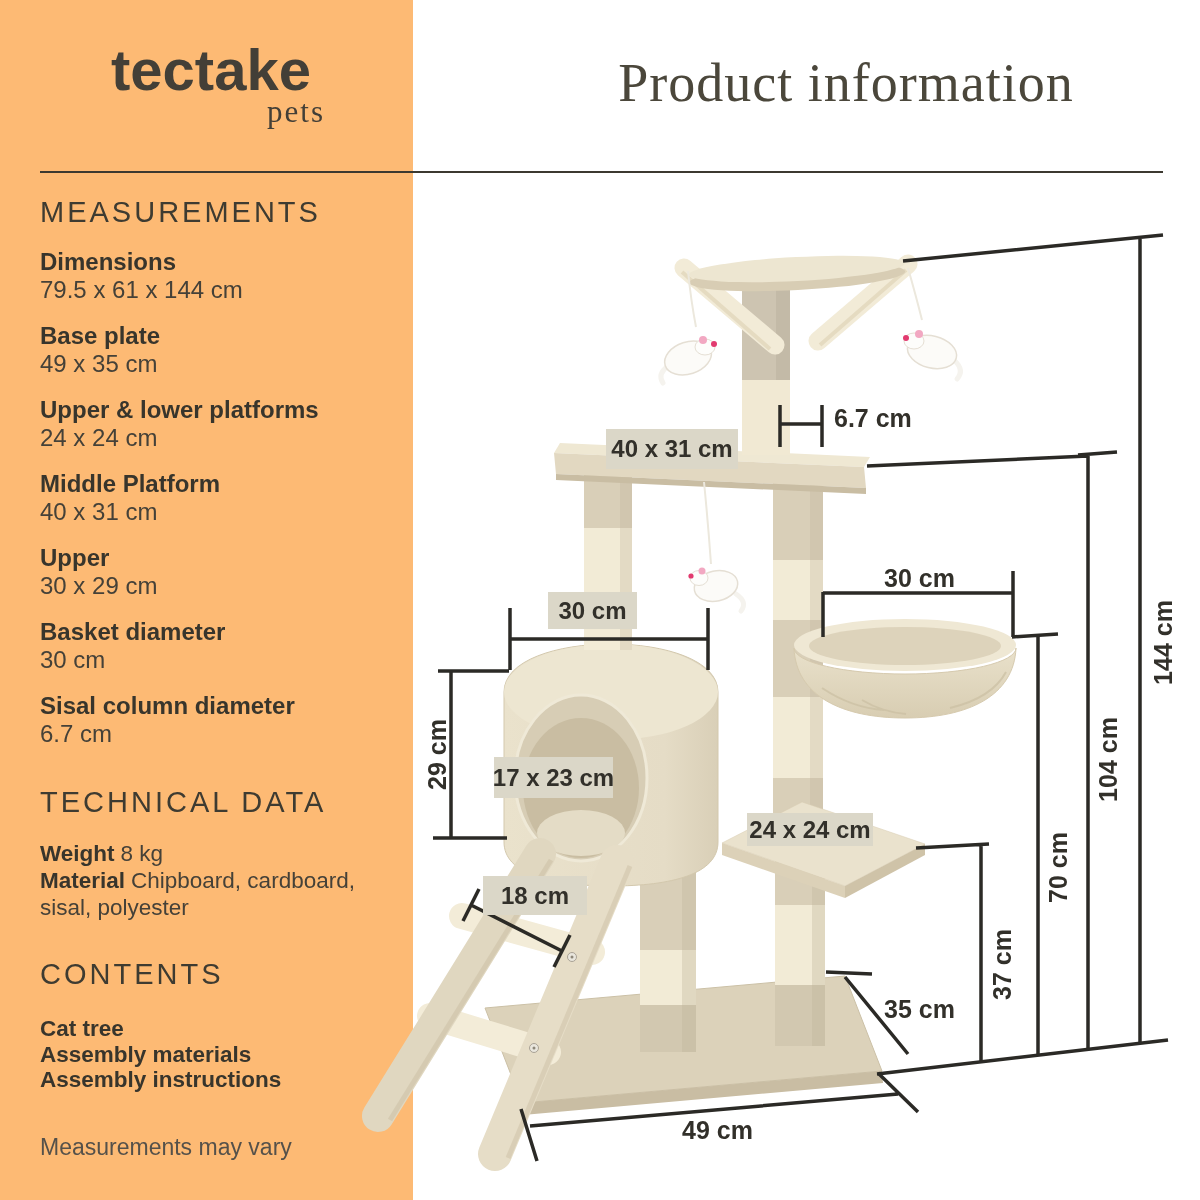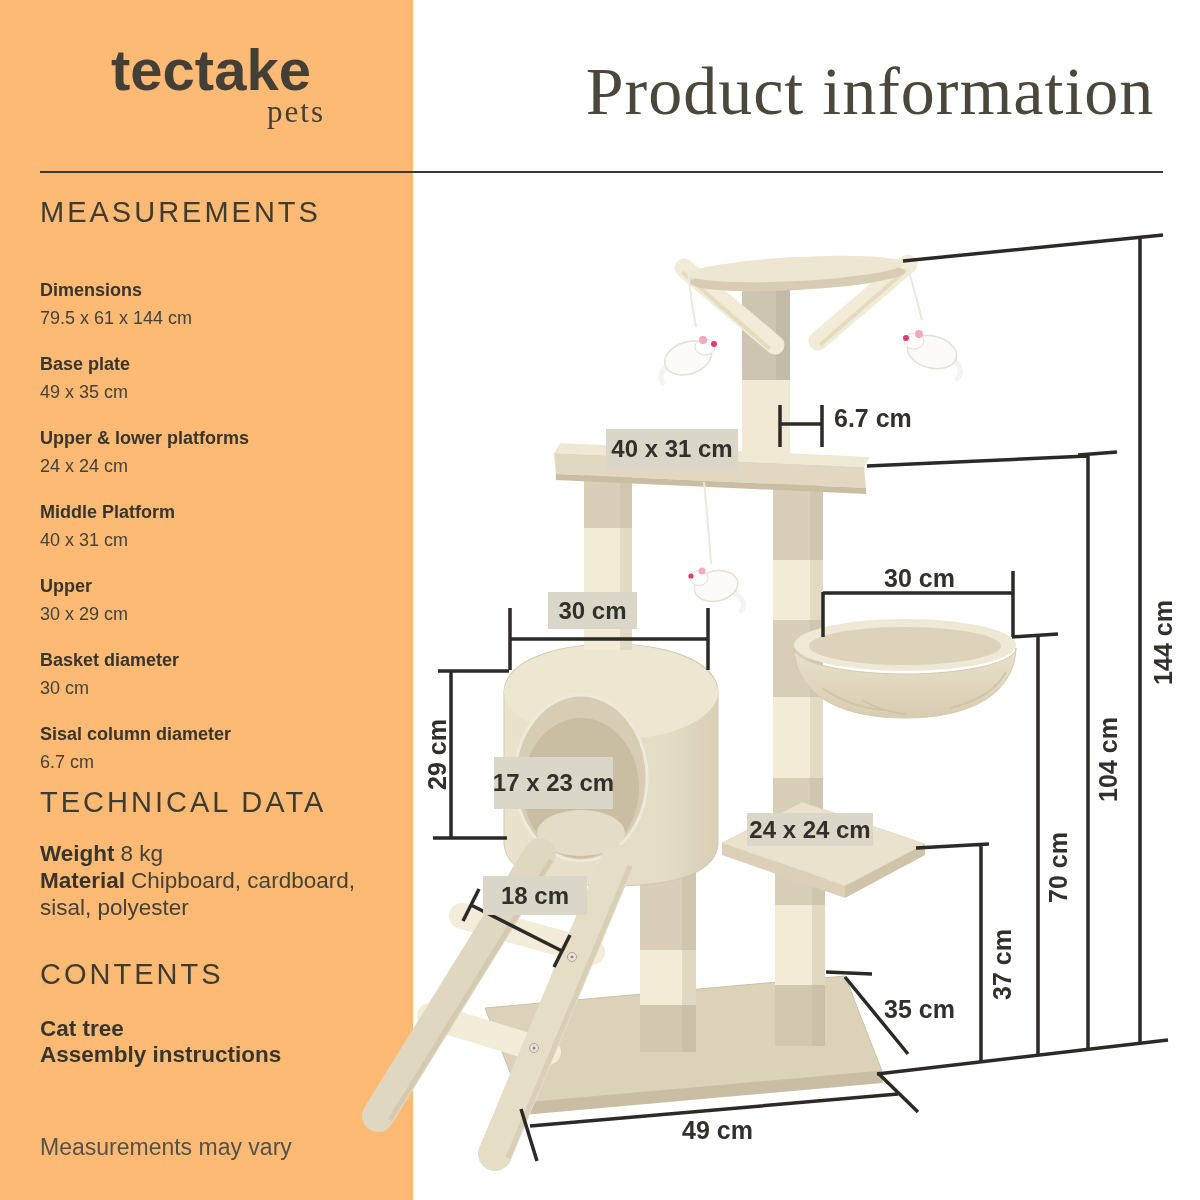--- a/index.html
+++ b/index.html
@@ -9,32 +9,32 @@
     font-family:"Liberation Sans","DejaVu Sans",sans-serif;
     color:#38352c;
   }
   
   .sidebar{position:absolute;left:0;top:0;width:413px;height:1200px;background:#fdba74;}
   .logo{position:absolute;left:93px;top:40px;width:236px;text-align:center;}
   .logo-main{font-size:58px;font-weight:800;letter-spacing:0px;color:#433f37;line-height:60px;}
   .logo-sub{font-family:Liberation Serif, serif;font-size:31px;letter-spacing:2px;color:#433f37;text-align:right;margin-top:-6px;padding-right:4px;}
   .divider{position:absolute;left:40px;top:171px;width:1123px;height:2px;background:#3c3930;}
   .sb-heading{position:absolute;left:40px;font-size:29px;font-weight:400;letter-spacing:3px;color:#3e3b31;}
-  .spec{position:absolute;left:40px;width:360px;line-height:28px;font-size:18px;margin-top:28px;}
+  .spec{position:absolute;left:40px;width:360px;line-height:28px;font-size:24px;}
   .spec .lbl{font-weight:700;color:#38352c;}
   .spec .val{font-weight:400;color:#454138;}
   .tech{position:absolute;left:40px;width:362px;font-size:22.5px;line-height:27px;color:#454138;}
   .tech b{font-weight:700;color:#38352c;margin-right:6px;margin-top:37px;}
   .contents-list{position:absolute;left:40px;width:360px;font-size:22.5px;line-height:25.5px;font-weight:700;color:#38352c;}
   .note{position:absolute;left:40px;top:1134px;font-size:23px;color:#55514a;}
   
   .page-title{
-    position:absolute;left:570px;top:52px;width:600px;text-align:center;
+    position:absolute;left:546px;top:52px;width:600px;text-align:center;
     font-family:"Liberation Serif","DejaVu Serif",serif;
-    font-size:68px;letter-spacing:1px;color:#4b473b;font-weight:400;
+    font-size:54px;letter-spacing:1px;color:#4b473b;font-weight:400;
   }
   svg.art{position:absolute;left:0;top:0;width:1200px;height:1200px;pointer-events:none;}
   
   .ann{position:absolute;font-weight:700;font-size:25px;color:#32302a;white-space:nowrap;}
   .ann.bg{
     background:#dbd7c8;font-size:24px;display:flex;align-items:center;justify-content:center;
     white-space:nowrap;
   }
   .ann.rot{transform:rotate(-90deg);text-align:center;}
 </style>
@@ -80,20 +80,21 @@
 
   <div class="sb-heading" style="top:786px">TECHNICAL DATA</div>
   <div class="tech" style="top:840px">
     <div><b>Weight</b><span>8 kg</span></div>
     <div><b>Material</b><span>Chipboard, cardboard, sisal, polyester</span></div>
   </div>
 
   <div class="sb-heading" style="top:958px">CONTENTS</div>
   <div class="contents-list" style="top:1016px">
     <div>Cat tree</div>
+    <div>Assembly materials</div>
     <div>Assembly instructions</div>
   </div>
 
   <div class="note">Measurements may vary</div>
 </div>
 
 <div class="page-title">Product information</div>
 <div class="divider"></div>
 
 <svg class="art" viewBox="0 0 1200 1200">
@@ -255,21 +256,21 @@
 
     <path d="M530,1126 L898,1094 M521,1109 L537,1161 M878,1073 L918,1112"></path>
   </g>
 </svg>
 
 <div class="ann" style="left:834px;top:404px">6.7 cm</div>
 <div class="ann bg" style="left:606px;top:429px;width:132px;height:40px">40 x 31 cm</div>
 <div class="ann" style="left:884px;top:564px">30 cm</div>
 <div class="ann bg" style="left:548px;top:592px;width:89px;height:37px">30 cm</div>
 <div class="ann rot" style="left:392px;top:740px;width:90px">29 cm</div>
-<div class="ann bg" style="left:494px;top:757px;width:119px;height:52px">17 x 23 cm</div>
+<div class="ann bg" style="left:494px;top:757px;width:119px;height:41px">17 x 23 cm</div>
 <div class="ann bg" style="left:747px;top:813px;width:126px;height:33px">24 x 24 cm</div>
 <div class="ann bg" style="left:483px;top:876px;width:104px;height:39px">18 cm</div>
 <div class="ann rot" style="left:957px;top:950px;width:90px">37 cm</div>
 <div class="ann rot" style="left:1013px;top:853px;width:90px">70 cm</div>
 <div class="ann rot" style="left:1058px;top:745px;width:100px">104 cm</div>
 <div class="ann rot" style="left:1113px;top:628px;width:100px">144 cm</div>
 <div class="ann" style="left:884px;top:995px">35 cm</div>
 <div class="ann" style="left:682px;top:1116px">49 cm</div>
 
 </body></html>

